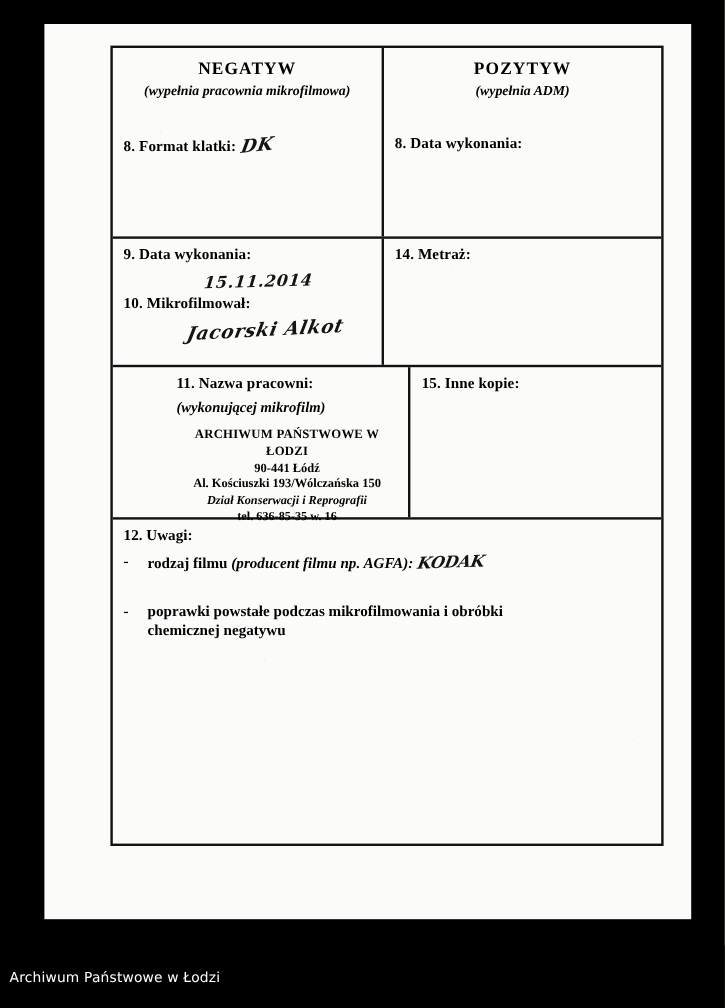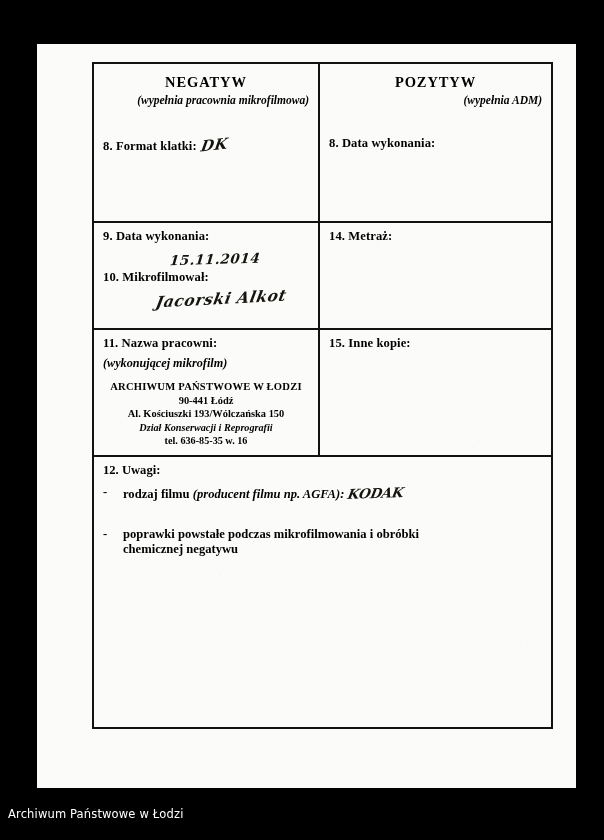--- a/index.html
+++ b/index.html
@@ -10,21 +10,21 @@
     background: #000000;
     font-family: "Liberation Serif", serif;
     overflow: hidden;
     position: relative;
   }
 
   
   #scan-page {
     position: absolute;
     left: 37px;
-    top: 44px;
+    top: 20px;
     width: 539px;
     height: 746px;
     background: #fbfbfa;
   }
 
   
   #scan-page::after {
     content: "";
     position: absolute;
     inset: 0;
@@ -71,21 +71,21 @@
     font-weight: bold;
     font-size: 14.5px;
     letter-spacing: .9px;
     text-align: center;
     margin-top: 4px;
   }
   .hdr-sub {
     font-style: italic;
     font-weight: bold;
     font-size: 11.5px;
-    text-align: right;
+    text-align: center;
     margin-top: 3px;
   }
   .field-label {
     font-weight: bold;
     font-size: 12.6px;
     letter-spacing: .1px;
   }
   .field-note {
     font-style: italic;
     font-weight: bold;
@@ -197,21 +197,21 @@
         <div style="text-align:center; margin-top:4px; padding-left:30px;">
           <span class="hand hw-sign">Jacorski Alkot</span>
         </div>
       </div>
 
       <div class="tcell cell-right">
         <div class="field-label">14. Metraż:</div>
       </div>
     </div>
 
-    <div class="trow row-div" style="top:266px; height:127px;">
+    <div class="trow row-div" style="top:266px; height:127px;padding-left:44px;">
 
       <div class="tcell cell-left">
         <div class="field-label">11. Nazwa pracowni:</div>
         <div class="field-note" style="margin-top:5px;">(wykonującej mikrofilm)</div>
 
         <div class="addr">
           <div class="addr-1">ARCHIWUM PAŃSTWOWE W ŁODZI</div>
           <div class="addr-2">90-441 Łódź</div>
           <div class="addr-3">Al. Kościuszki 193/Wólczańska 150</div>
           <div class="addr-4">Dział Konserwacji i Reprografii</div>

